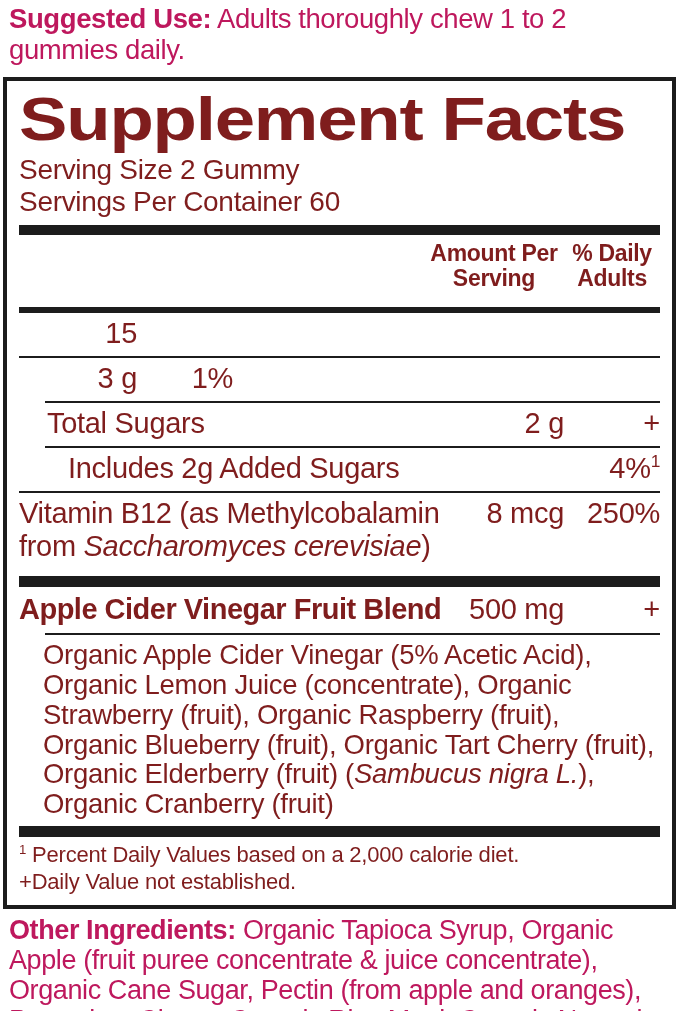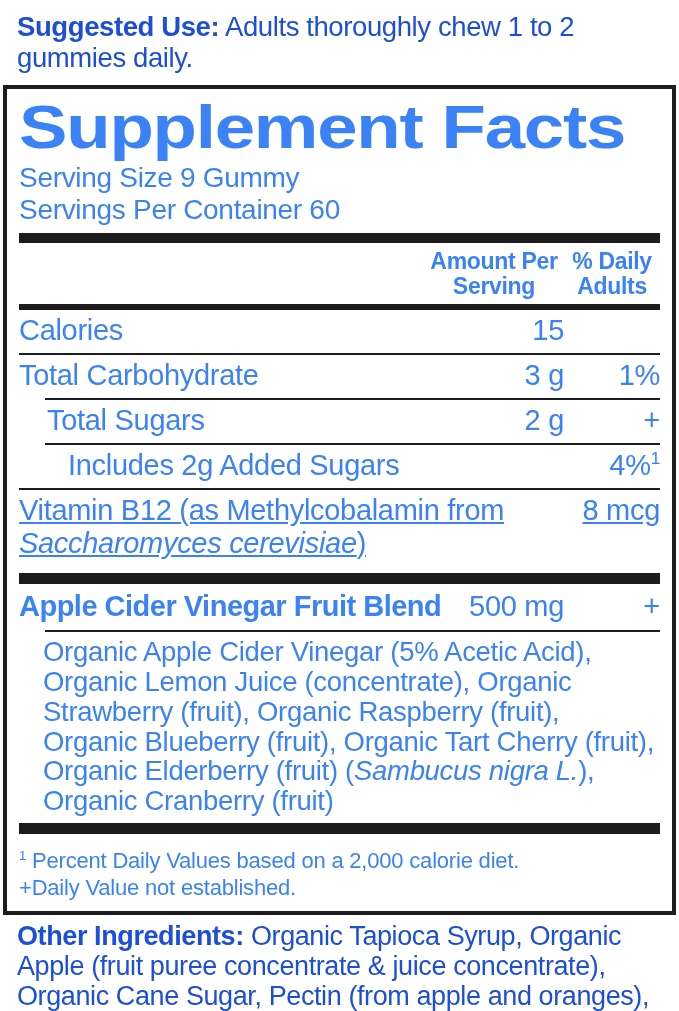--- a/index.html
+++ b/index.html
@@ -11,33 +11,33 @@
     color: #232b55;
     overflow: hidden;
   }
   .page { padding: 3px 9px 0 9px; }
 
   
   .outer-par {
     font-size: 27.5px;
     line-height: 1.13;
     letter-spacing: -0.4px;
-    margin: 8px;
-    color: #1d4ed8;
+    margin: 0;
+    color: #be185d;
   }
   .outer-par b { font-weight: bold; }
   .suggested { margin-bottom: 12px; }
   .other { margin-top: 7px; font-size: 27px; line-height: 1.11; }
 
   
   .panel {
     border: 4px solid #1c1c1c;
     margin: 0 -6px;
     padding: 5px 12px 9px 12px;
-    color: #3b82f6;
+    color: #7f1d1d;
     background: #fff;
   }
   .sf-title {
     font-size: 61px;
     font-weight: bold;
     line-height: 1.02;
     margin: 2px 0 4px 0;
     white-space: nowrap;
     letter-spacing: -1px;
     transform: scaleX(1.19);
@@ -52,21 +52,21 @@
   .bar { background: #1c1c1c; }
   .bar-thick { height: 10px; margin-top: 7px; }
   .bar-med   { height: 6px; }
   .bar-sect  { height: 11px; margin: 5px 0 0 0; }
   .hr { height: 2px; background: #1c1c1c; }
   .hr-ind { margin-left: 26px; }
 
   .head-row {
     display: flex;
     align-items: flex-end;
-    padding: 6px 0 4px 0;
+    padding: 6px 0 15px 0;
     font-weight: bold;
     font-size: 23px;
     line-height: 1.1;
     text-align: center;
     letter-spacing: -0.3px;
   }
   .head-spacer { flex: 1; }
   .col-amt-head { width: 140px; }
   .col-dv-head  { width: 96px; }
 
@@ -76,74 +76,72 @@
     font-size: 29px;
     line-height: 1.14;
     letter-spacing: -0.3px;
     padding: 4px 0 6px 0;
   }
   .row .name { flex: 1; }
   .row .amt { width: 118px; text-align: right; white-space: nowrap; }
   .row .dv  { width: 96px;  text-align: right; white-space: nowrap; }
   .ind1 { padding-left: 28px; }
   .ind2 { padding-left: 49px; }
-  .row-vb12 { padding-bottom: 8px; text-decoration: underline; }
+  .row-vb12 { padding-bottom: 8px; }
   .blend-row .name { font-weight: bold; letter-spacing: -0.5px; }
   .blend-row { padding: 6px 0 7px 0; }
 
   .blend-ingredients {
     margin: 5px 0 7px 24px;
     font-size: 27.5px;
     line-height: 1.085;
     letter-spacing: -0.3px;
   }
 
   .footnote {
     font-size: 22px;
     line-height: 1.22;
     letter-spacing: -0.2px;
   }
-  .footnote-block { padding-top: 14px; }
+  .footnote-block { padding-top: 5px; }
   sup { font-size: 60%; line-height: 0; }
   i { font-style: italic; }
 </style>
 </head>
 <body>
 
 <div class="page">
 
   <p class="outer-par suggested"><b>Suggested Use:</b> <span>Adults thoroughly chew 1 to 2 gummies daily.</span></p>
 
   <div class="panel">
 
     <div class="sf-title">Supplement Facts</div>
 
-    <div class="serving-line">Serving Size 9 Gummy</div>
+    <div class="serving-line">Serving Size 2 Gummy</div>
     <div class="serving-line">Servings Per Container 60</div>
 
     <div class="bar bar-thick"></div>
 
     <div class="head-row">
       <div class="head-spacer"></div>
       <div class="col-amt-head">Amount Per Serving</div>
       <div class="col-dv-head">% Daily Adults</div>
     </div>
 
     <div class="bar bar-med"></div>
 
     <div class="row">
-      <div class="name">Calories</div>
       <div class="amt">15</div>
       <div class="dv"></div>
     </div>
 
     <div class="hr"></div>
 
     <div class="row">
-      <div class="name">Total Carbohydrate</div>
       <div class="amt">3 g</div>
       <div class="dv">1%</div>
     </div>
 
     <div class="hr hr-ind"></div>
 
     <div class="row">
       <div class="name ind1">Total Sugars</div>
       <div class="amt">2 g</div>
       <div class="dv">+</div>
@@ -155,20 +153,21 @@
       <div class="name ind2">Includes 2g Added Sugars</div>
       <div class="amt"></div>
       <div class="dv"><span>4%</span><sup>1</sup></div>
     </div>
 
     <div class="hr"></div>
 
     <div class="row row-vb12">
       <div class="name"><span>Vitamin B12 (as Methylcobalamin from </span><i>Saccharomyces cerevisiae</i><span>)</span></div>
       <div class="amt">8 mcg</div>
+      <div class="dv">250%</div>
     </div>
 
     <div class="bar bar-sect"></div>
 
     <div class="row blend-row">
       <div class="name">Apple Cider Vinegar Fruit Blend</div>
       <div class="amt">500 mg</div>
       <div class="dv">+</div>
     </div>
 

